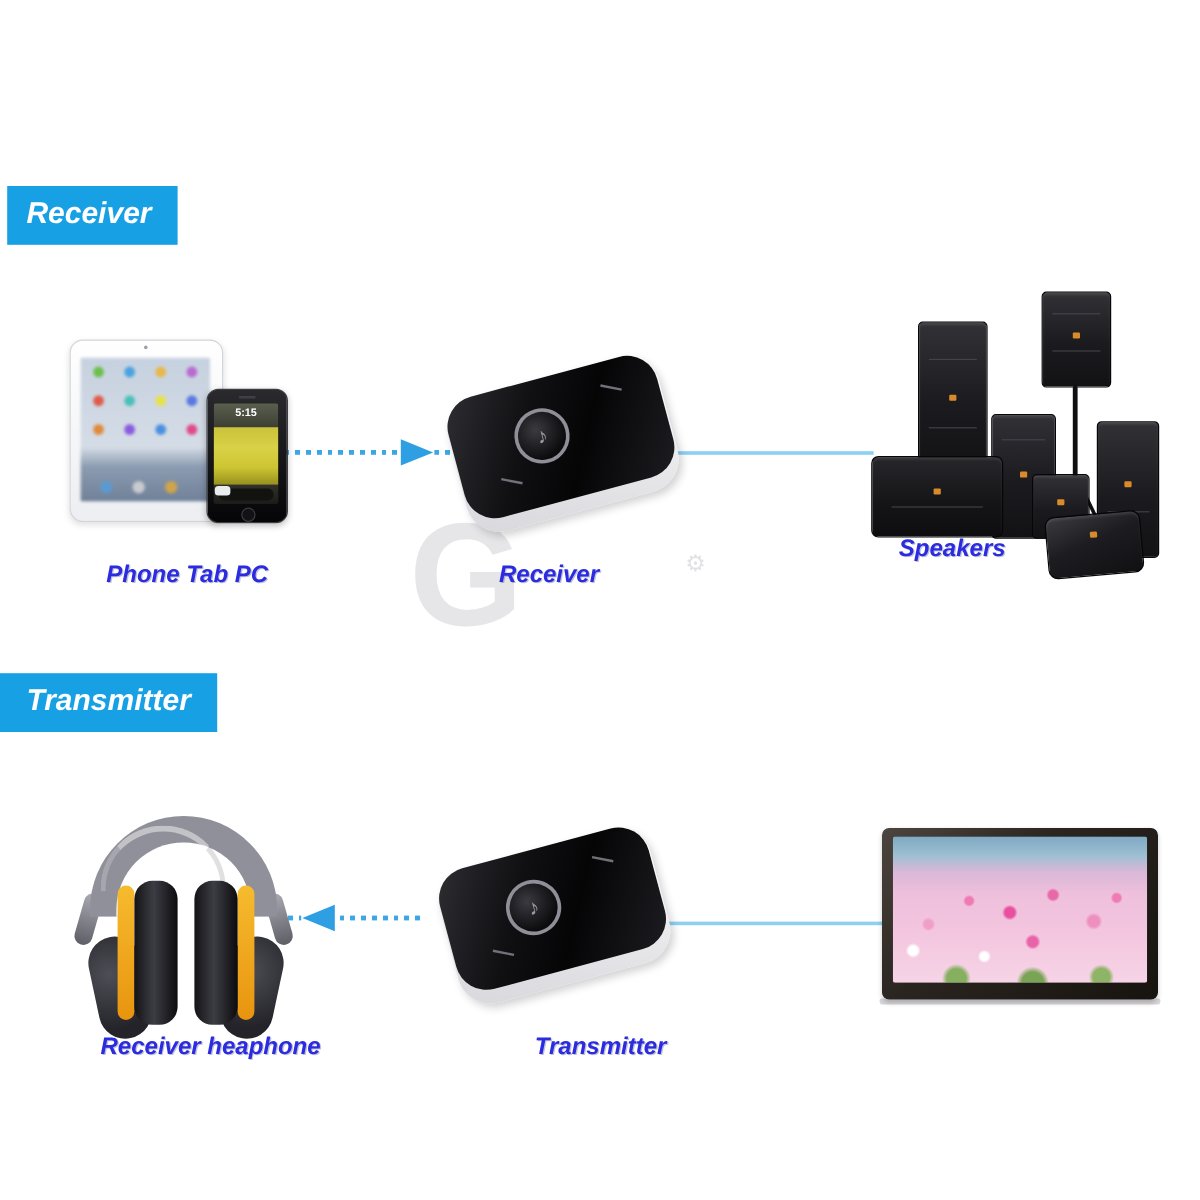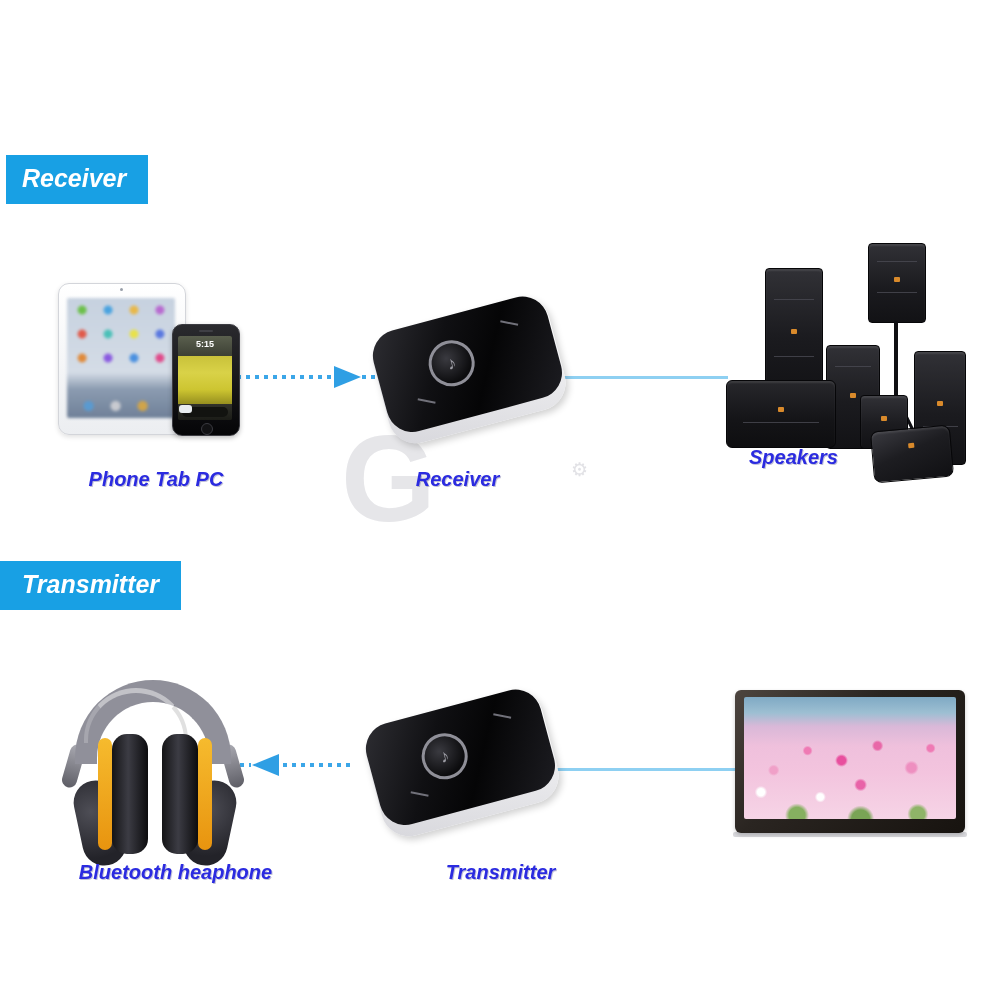--- a/index.html
+++ b/index.html
@@ -270,16 +270,16 @@
     </div>
   </div>
 
   <span class="abs solidline" style="left:545px;top:768px;width:193px;"></span>
 
   <span class="abs tv-base"></span>
   <div class="abs tv">
     <div class="abs tv-screen"></div>
   </div>
 
-  <div class="abs lbl lbl-headphone">Bluetooth heaphone</div>
+  <div class="abs lbl lbl-headphone">Receiver heaphone</div>
   <div class="abs lbl lbl-transmitter">Transmitter</div>
 
 </div>
 
 </body></html>

